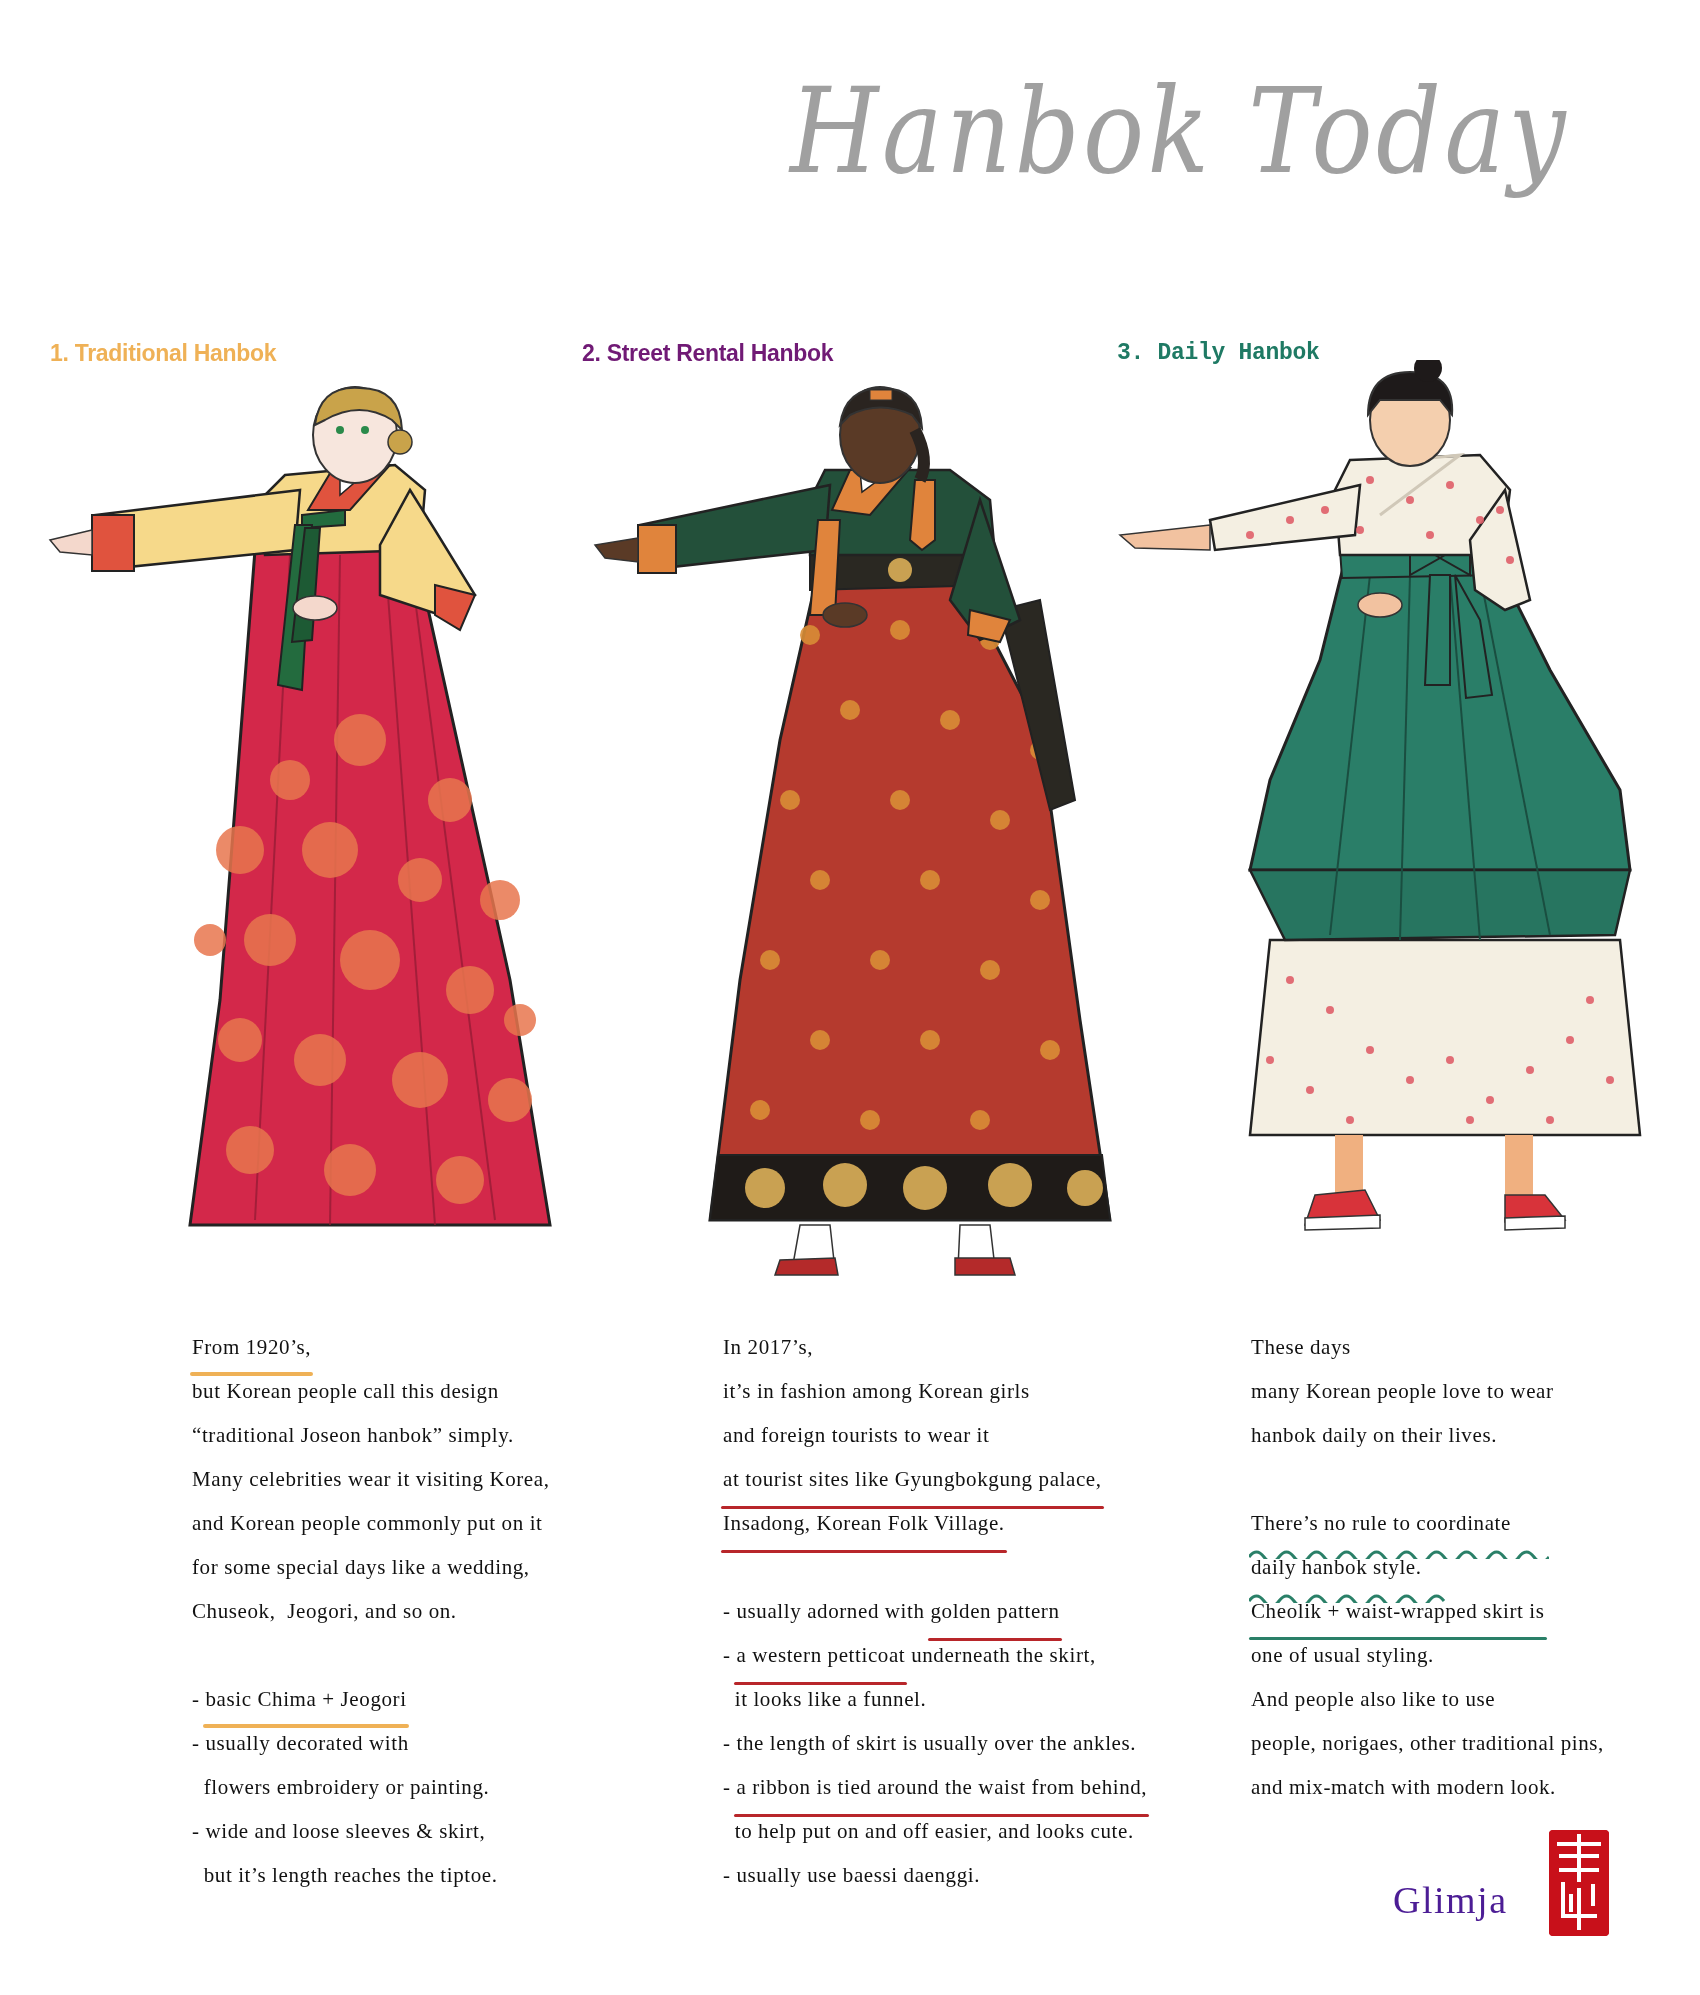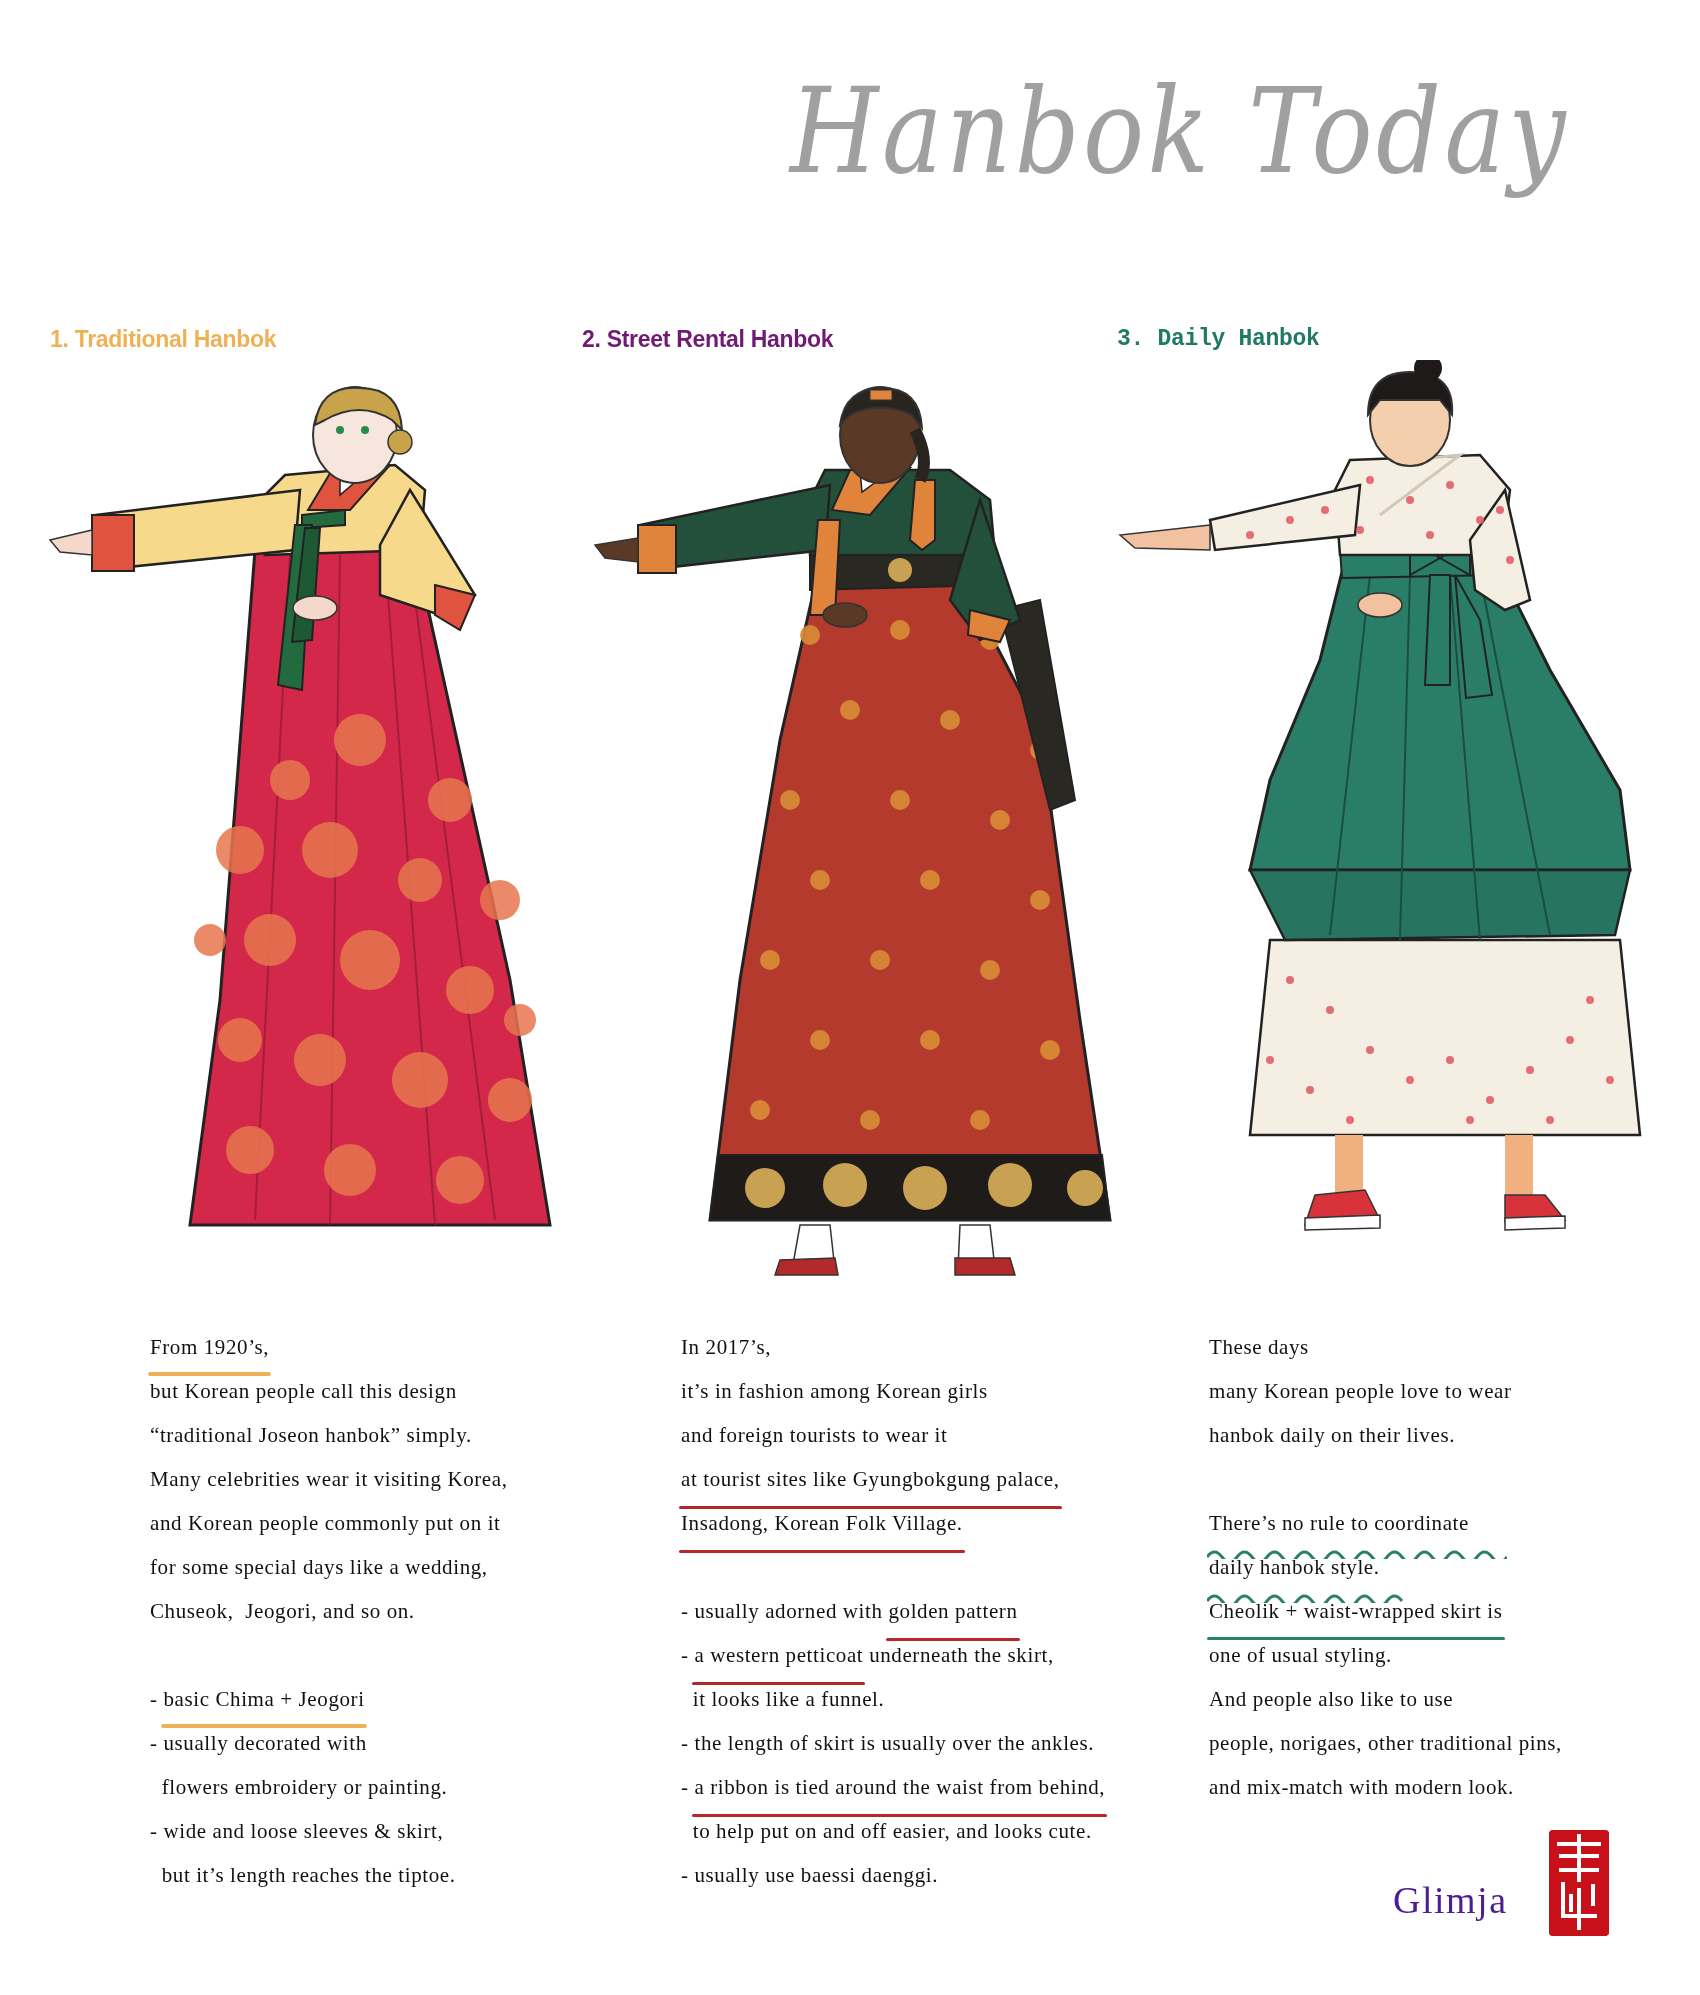--- a/index.html
+++ b/index.html
@@ -1,20 +1,20 @@
 <!DOCTYPE html>
 <html><head>
 <meta charset="utf-8">
 <style>
   html, body { margin:0; padding:0; background:#ffffff; }
   body { width:1700px; height:1995px; position:relative; overflow:hidden; font-family:"Liberation Serif", "DejaVu Serif", serif; color:#111; }
   .title { position:absolute; left:790px; top:62px; font-family:"DejaVu Serif", serif; font-size:118px; font-weight:normal; color:#a0a0a0; letter-spacing:4px; font-style:italic; transform:scaleX(0.86); transform-origin:left top; white-space:nowrap; }
-  .col-heading { position:absolute; top:326px; font-family:"Liberation Sans", sans-serif; font-weight:bold; font-size:23px; letter-spacing:-0.3px; }
+  .col-heading { position:absolute; top:340px; font-family:"Liberation Sans", sans-serif; font-weight:bold; font-size:23px; letter-spacing:-0.3px; }
   .figure { position:absolute; }
-  .text-block { position:absolute; font-size:21px; line-height:44px; letter-spacing:0.6px; }
+  .text-block { position:absolute; font-size:21px; line-height:44px; letter-spacing:0.6px;margin-left:42px; }
   .text-block .line { white-space:pre; position:relative; height:44px; }
   .ul { position:relative; display:inline-block; }
   .ul::after { content:""; position:absolute; left:-2px; right:-2px; bottom:-7px; height:3px; border-radius:2px; }
   .ul.orange::after { background:#efb156; height:4px; }
   .ul.red::after { background:#b8262a; height:3px; bottom:-8px; }
   .ul.green::after { background:#2a8068; height:3px; bottom:-7px; }
   .ul.wavy { }
   .ul.wavy::after { display:none; }
   .wave { position:absolute; left:-2px; bottom:-14px; height:12px; }
   .signature { position:absolute; left:1393px; top:1878px; font-family:"Liberation Serif", serif; font-size:38px; color:#4c1d95; letter-spacing:1.5px; }

